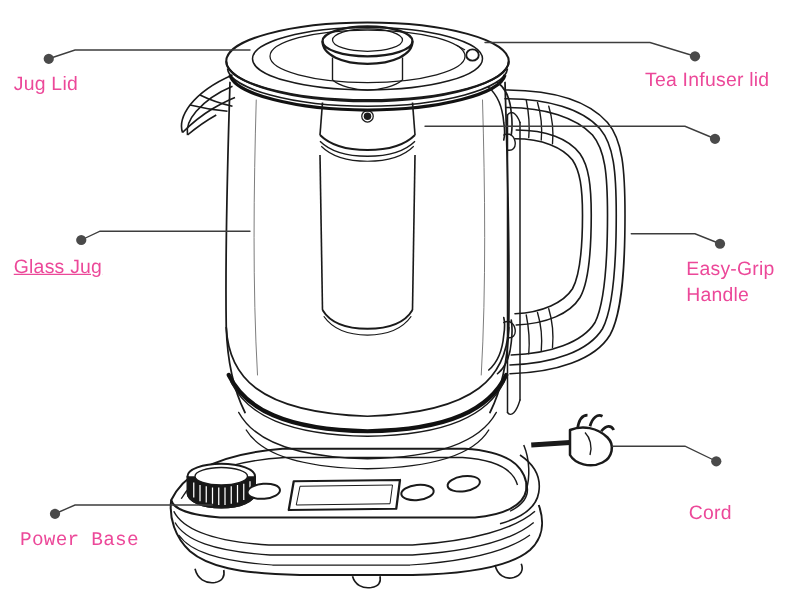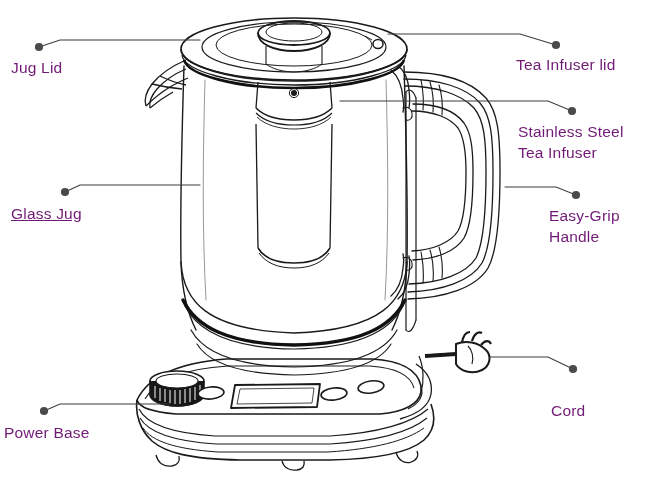--- a/index.html
+++ b/index.html
@@ -21,34 +21,34 @@
   #diagram-svg {
     position: absolute;
     left: 0;
     top: 0;
     width: 648px;
     height: 488px;
     display: block;
   }
   .callout-label {
     position: absolute;
-    color: #701a75;
+    color: #ec4899;
     font-family: "Liberation Sans", sans-serif;
     font-size: 15.5px;
     font-weight: 400;
     letter-spacing: 0.2px;
     line-height: 21px;
     white-space: pre-line;
     pointer-events: auto;
   }
   .lbl-left { text-align: left; }
   .lbl-center { text-align: left; }
   #label-jug-lid         { left: 11px;  top: 57px;  }
   #label-glass-jug       { left: 11px;  top: 203px; text-decoration: underline; }
-  #label-power-base      { left: 4px;   top: 422px; }
+  #label-power-base      { left: 16px;   top: 422px; font-family: Liberation Mono, monospace; }
   #label-tea-infuser-lid { left: 516px; top: 54px;  }
   #label-stainless-steel-tea-infuser { left: 518px; top: 121px; width: 124px; }
   #label-easy-grip-handle{ left: 549px; top: 205px; width: 90px; }
   #label-cord            { left: 551px; top: 381px; margin-top: 19px; }
 </style>
 </head>
 <body>
 
 <div id="stage">
 
@@ -245,21 +245,19 @@
   </svg>
 
   <div class="callout-label lbl-left" id="label-jug-lid">Jug Lid</div>
 
   <div class="callout-label lbl-left" id="label-glass-jug">Glass Jug</div>
 
   <div class="callout-label lbl-left" id="label-power-base">Power Base</div>
 
   <div class="callout-label lbl-center" id="label-tea-infuser-lid">Tea Infuser lid</div>
 
-  <div class="callout-label lbl-center" id="label-stainless-steel-tea-infuser">Stainless Steel
-Tea Infuser</div>
 
   <div class="callout-label lbl-center" id="label-easy-grip-handle">Easy-Grip
 Handle</div>
 
   <div class="callout-label lbl-center" id="label-cord">Cord</div>
 
 </div>
 
 </body></html>

